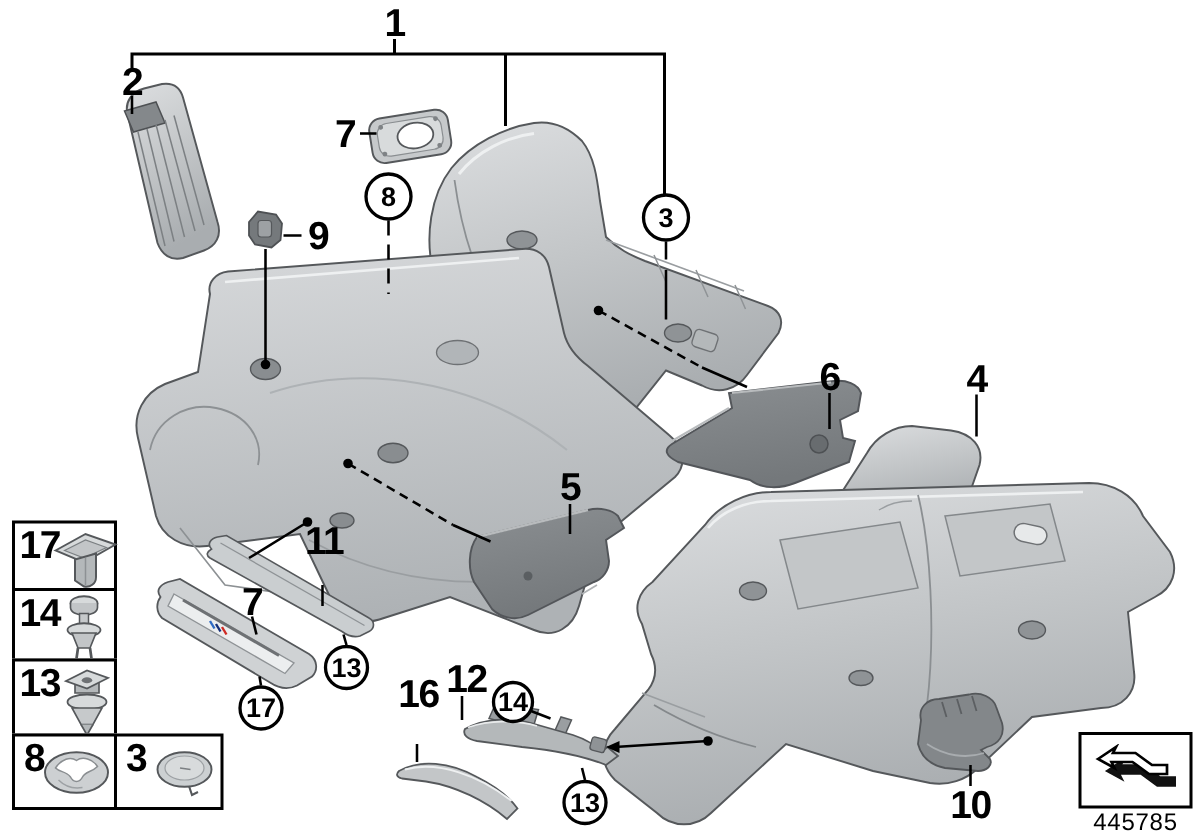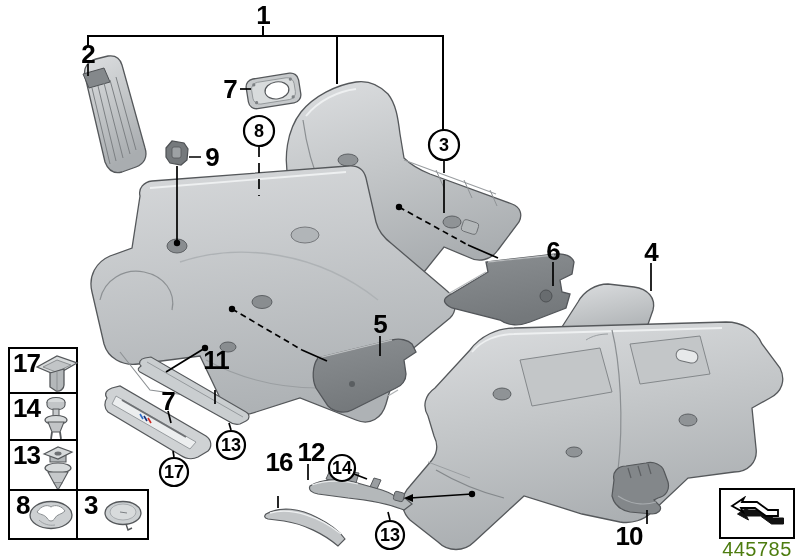--- a/index.html
+++ b/index.html
@@ -11,21 +11,21 @@
   .clbl{position:absolute;transform:translate(-50%,-50%);font-weight:bold;font-size:18px;
         line-height:1;color:#000;width:30px;height:30px;display:flex;align-items:center;
         justify-content:center;}
   .legend-cell{position:absolute;border:2px solid #000;box-sizing:border-box;background:#fff;}
   .legend-num{position:absolute;left:3px;top:1px;font-weight:bold;font-size:26px;line-height:1;
               letter-spacing:-1px;color:#000;}
   .cell-icon{position:absolute;}
   #footer-box{position:absolute;left:719px;top:488px;width:76px;height:51px;border:2px solid #000;
               box-sizing:border-box;display:flex;align-items:center;justify-content:center;background:#fff;}
   #diagram-number{position:absolute;left:757px;top:549px;transform:translate(-50%,-50%);
-                  font-size:20px;color:#4d7c0f;letter-spacing:0.5px;}
+                  font-size:16px;color:#000000;letter-spacing:0.5px;}
 </style>
 </head>
 <body>
 
 <div id="canvas">
 
   <svg id="art" width="800" height="560" viewBox="0 0 800 560">
     <defs>
       <linearGradient id="gCarpet" x1="0" y1="0" x2="0.3" y2="1">
         <stop offset="0" stop-color="#dcdee0"></stop>
@@ -202,21 +202,21 @@
     </g>
   </svg>
 
   <div class="lbl" style="left:263px;top:15px">1</div>
   <div class="lbl" style="left:88px;top:54px">2</div>
   <div class="lbl" style="left:651px;top:252px">4</div>
   <div class="lbl" style="left:380px;top:324px">5</div>
   <div class="lbl" style="left:553px;top:251px">6</div>
   <div class="lbl" style="left:230px;top:89px">7</div>
   <div class="lbl" style="left:212px;top:157px">9</div>
-  <div class="lbl" style="left:629px;top:536px">10</div>
+  <div class="lbl" style="left:647px;top:536px">10</div>
   <div class="lbl" style="left:216px;top:360px">11</div>
   <div class="lbl" style="left:311px;top:452px">12</div>
   <div class="lbl" style="left:168px;top:401px">7</div>
   <div class="lbl" style="left:279px;top:462px">16</div>
 
   <div class="clbl" style="left:444px;top:145px">3</div>
   <div class="clbl" style="left:259px;top:131px">8</div>
   <div class="clbl" style="left:231px;top:445px">13</div>
   <div class="clbl" style="left:390px;top:535px">13</div>
   <div class="clbl" style="left:342px;top:468px">14</div>

